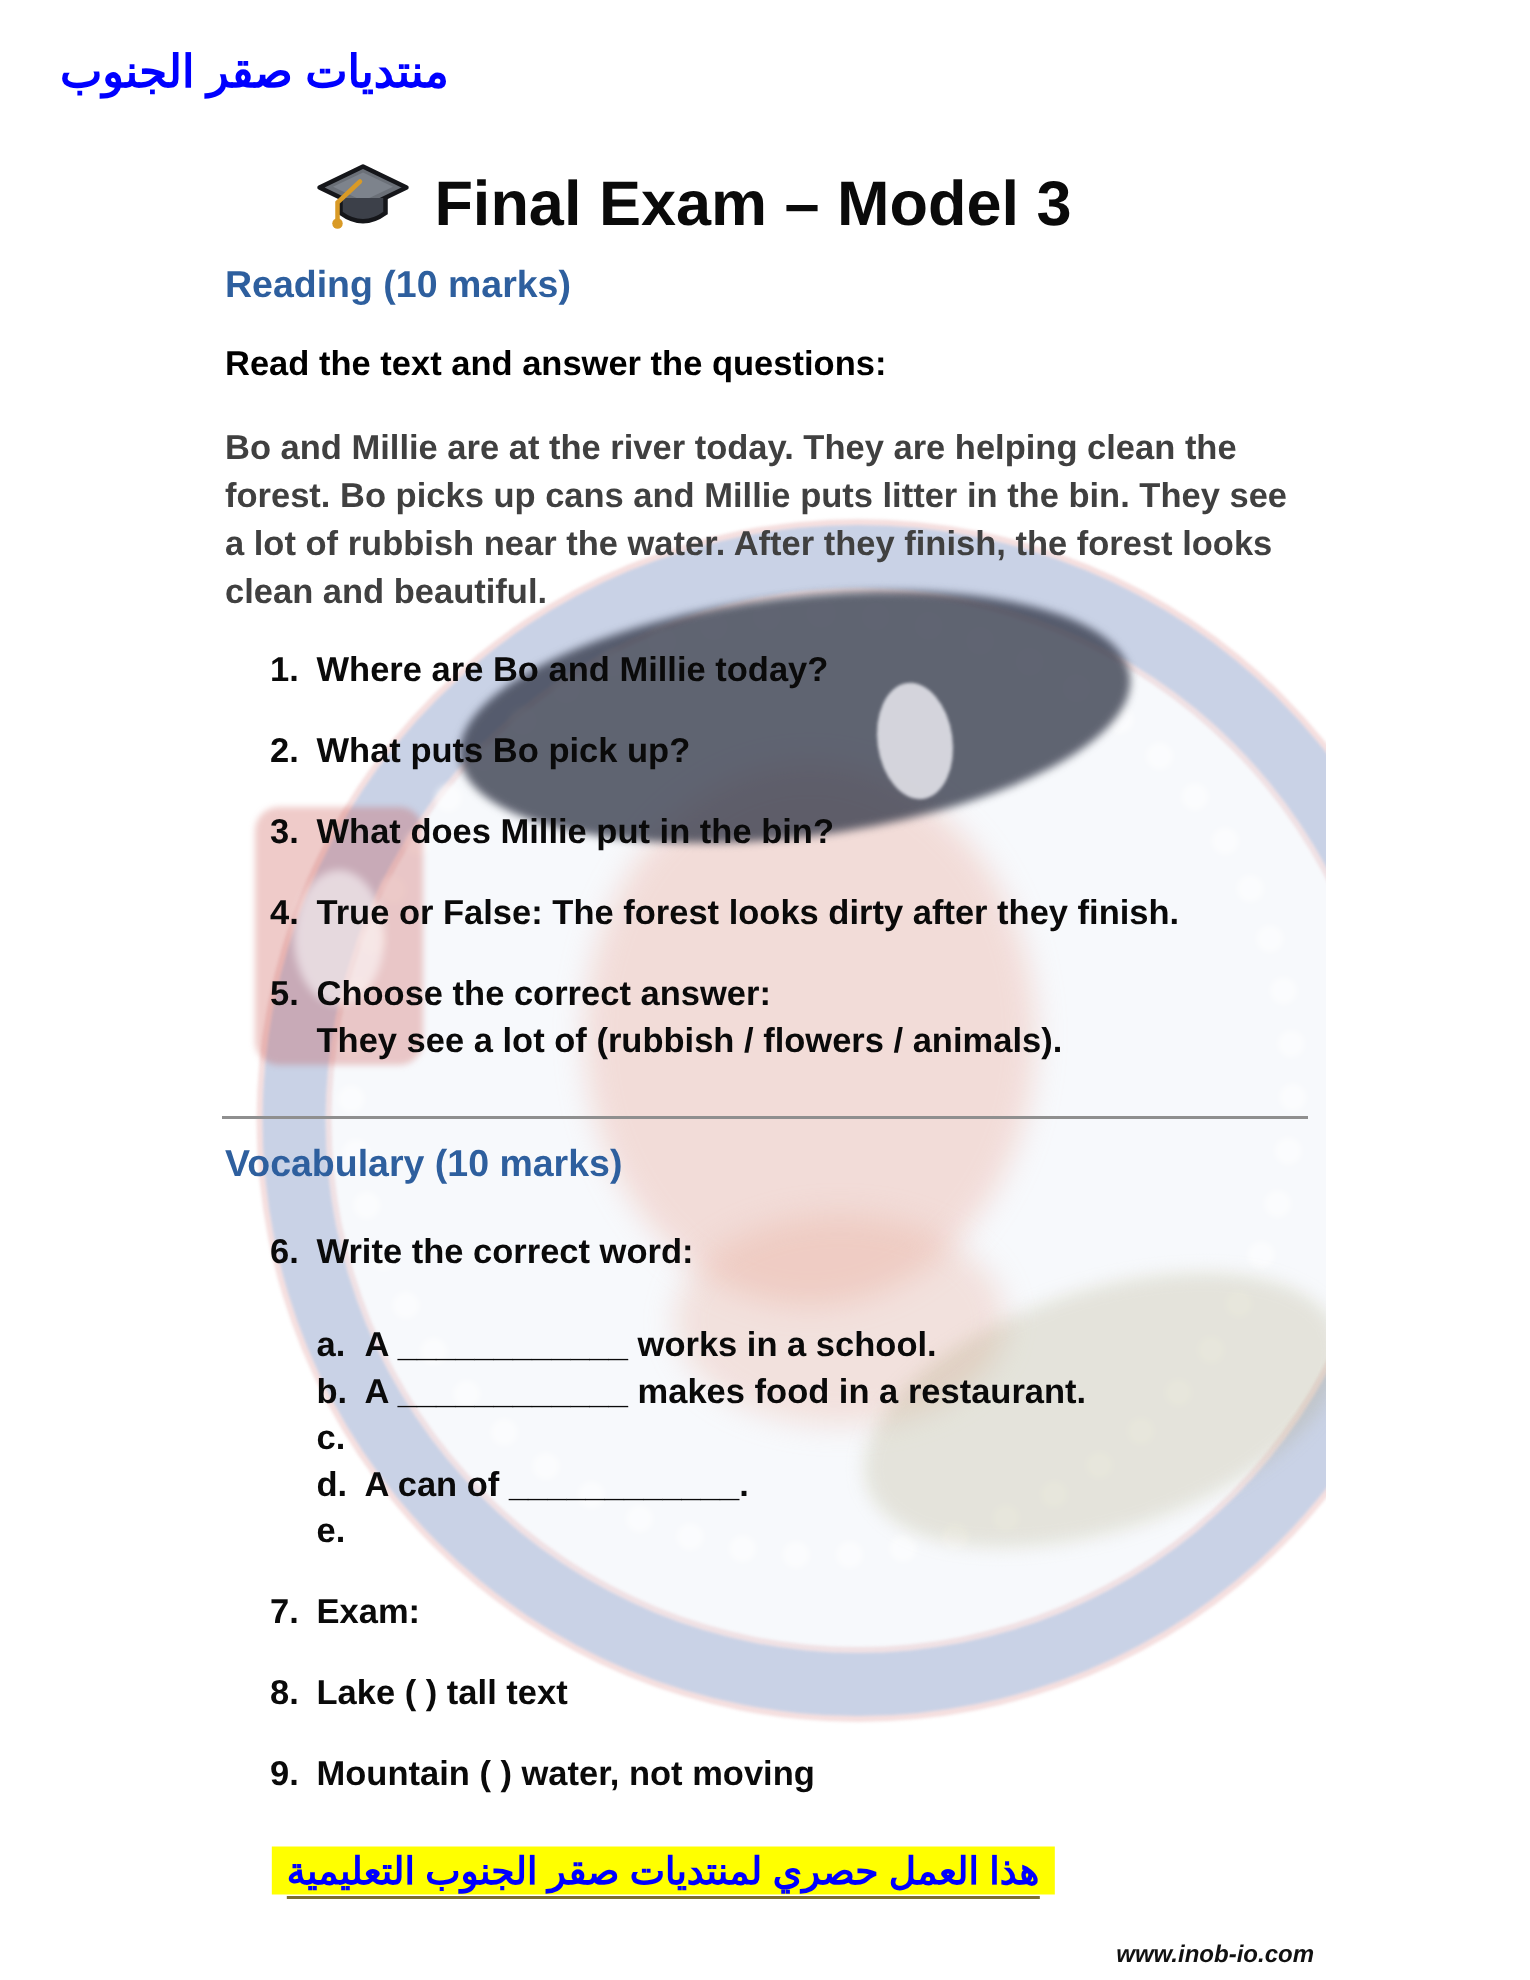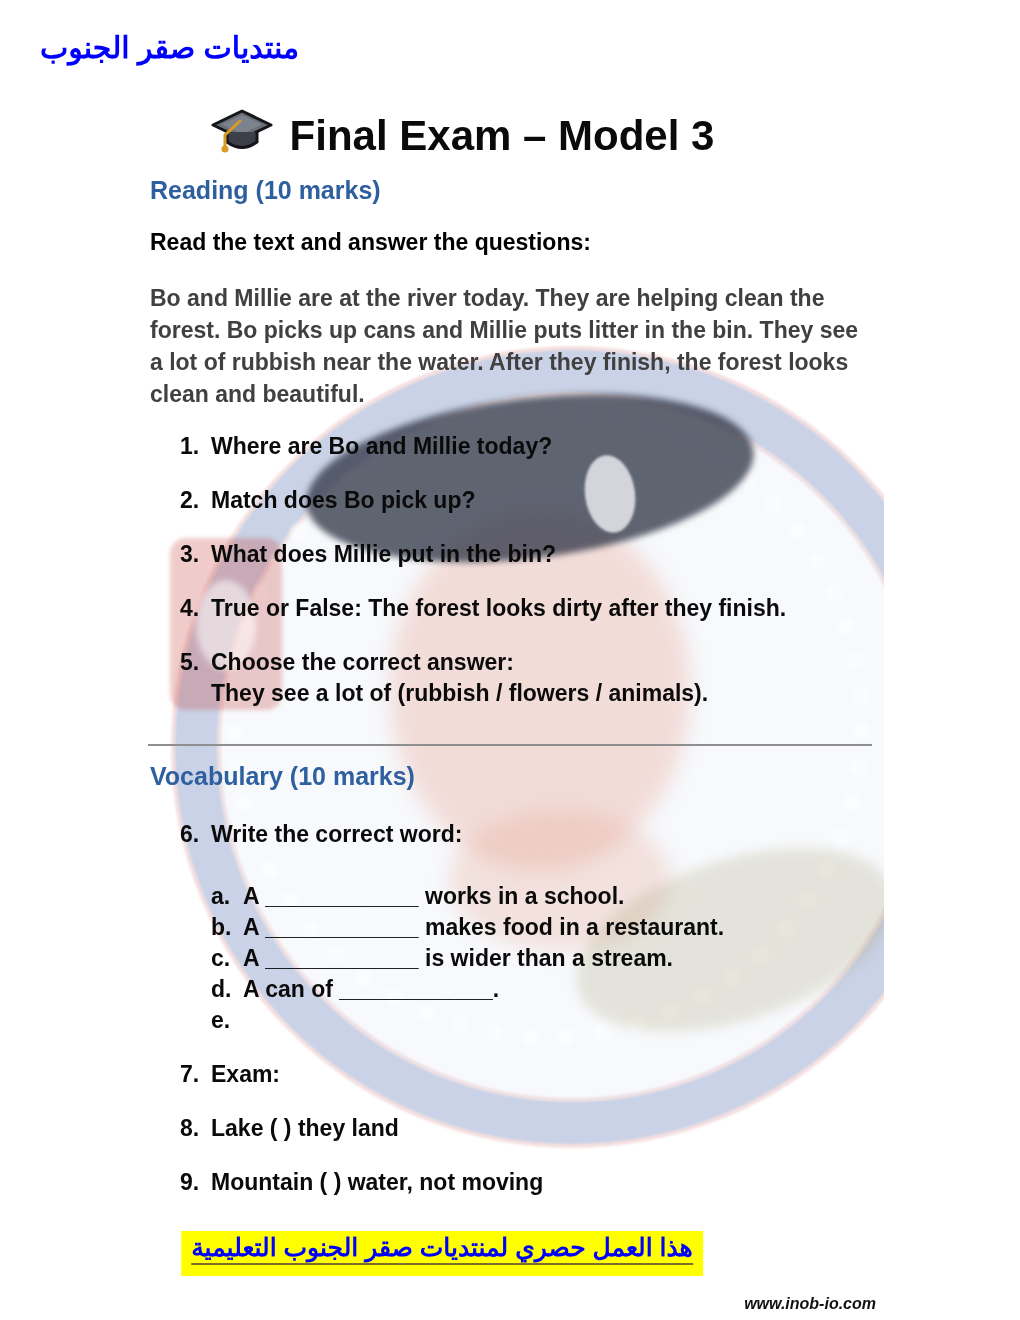--- a/index.html
+++ b/index.html
@@ -91,21 +91,21 @@
   .subitem { display:flex; }
   .subletter { width:32px; flex:none; }
 
   .divider {
     position:absolute; left:148px; top:744px; width:724px;
     border-top:2px solid #8f8f8f;
   }
 
   .banner {
     position:absolute; top:1231px; left:50%; transform:translateX(-50%);
-    background:#ffff00; padding:2px 10px 14px; font-size:25px;
+    background:#ffff00; padding:2px 10px 0; font-size:25px;
     color:#0000ff; direction:rtl; white-space:nowrap;
   }
   .banner-text { border-bottom:2px solid #7d6e2d; padding-bottom:2px; }
 
   .footer-url {
     position:absolute; right:8px; top:1295px; font-size:16px;
     font-style:italic; color:#111;margin-left:47px;
   }
 </style>
 </head>
@@ -148,21 +148,21 @@
 
     <div class="passage">Bo and Millie are at the river today. They are helping clean the forest. Bo picks up cans and Millie puts litter in the bin. They see a lot of rubbish near the water. After they finish, the forest looks clean and beautiful.</div>
 
     <div class="qlist" id="qlist-reading">
       <div class="qitem">
         <span class="qnum">1.</span>
         <span class="qtext">Where are Bo and Millie today?</span>
       </div>
       <div class="qitem">
         <span class="qnum">2.</span>
-        <span class="qtext">Match does Bo pick up?</span>
+        <span class="qtext">What puts Bo pick up?</span>
       </div>
       <div class="qitem">
         <span class="qnum">3.</span>
         <span class="qtext">What does Millie put in the bin?</span>
       </div>
       <div class="qitem">
         <span class="qnum">4.</span>
         <span class="qtext">True or False: The forest looks dirty after they finish.</span>
       </div>
       <div class="qitem">
@@ -187,39 +187,38 @@
             <span class="subitem">
               <span class="subletter">a.</span>
               <span>A ____________ works in a school.</span>
             </span>
             <span class="subitem">
               <span class="subletter">b.</span>
               <span>A ____________ makes food in a restaurant.</span>
             </span>
             <span class="subitem">
               <span class="subletter">c.</span>
-              <span>A ____________ is wider than a stream.</span>
             </span>
             <span class="subitem">
               <span class="subletter">d.</span>
               <span>A can of ____________.</span>
             </span>
             <span class="subitem">
               <span class="subletter">e.</span>
             </span>
           </span>
         </span>
       </div>
       <div class="qitem">
         <span class="qnum">7.</span>
         <span class="qtext">Exam:</span>
       </div>
       <div class="qitem">
         <span class="qnum">8.</span>
-        <span class="qtext">Lake ( ) they land</span>
+        <span class="qtext">Lake ( ) tall text</span>
       </div>
       <div class="qitem">
         <span class="qnum">9.</span>
         <span class="qtext">Mountain ( ) water, not moving</span>
       </div>
     </div>
 
     <div class="banner">
       <span class="banner-text">هذا العمل حصري لمنتديات صقر الجنوب التعليمية</span>
     </div>

